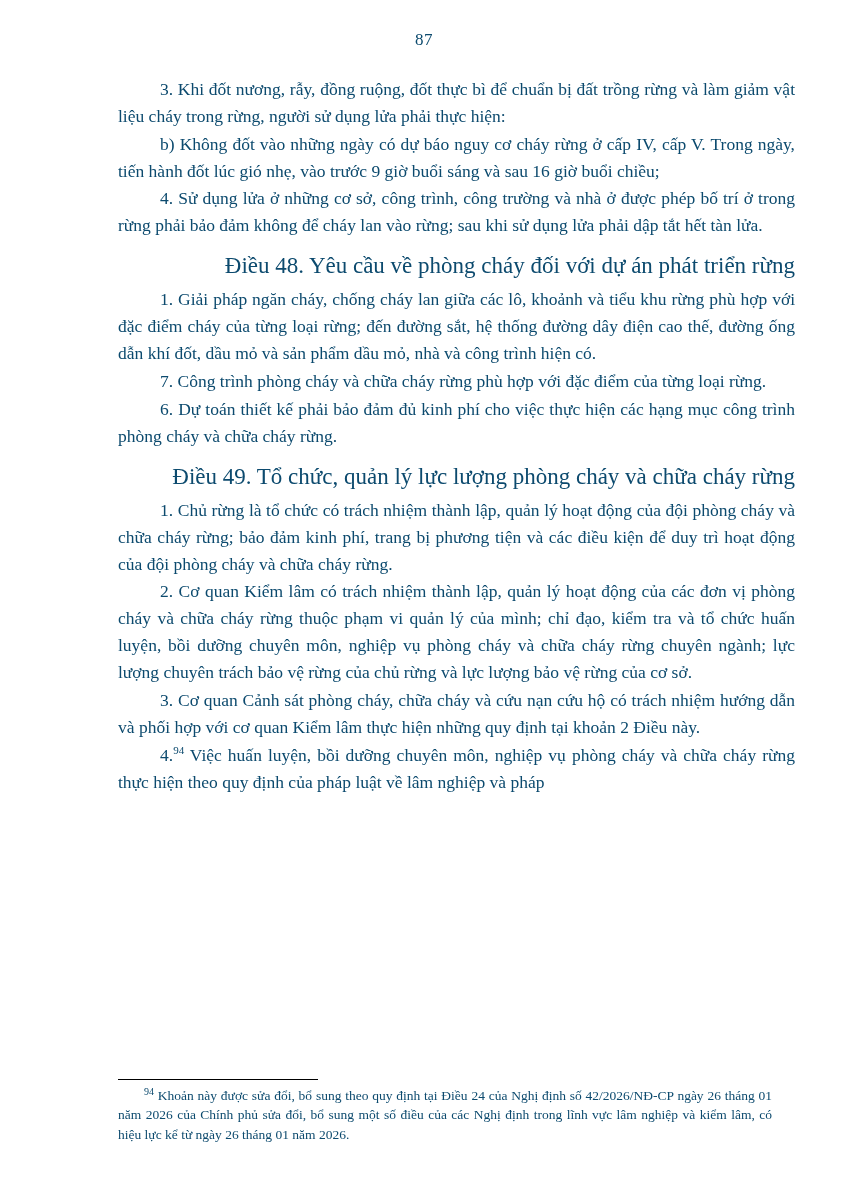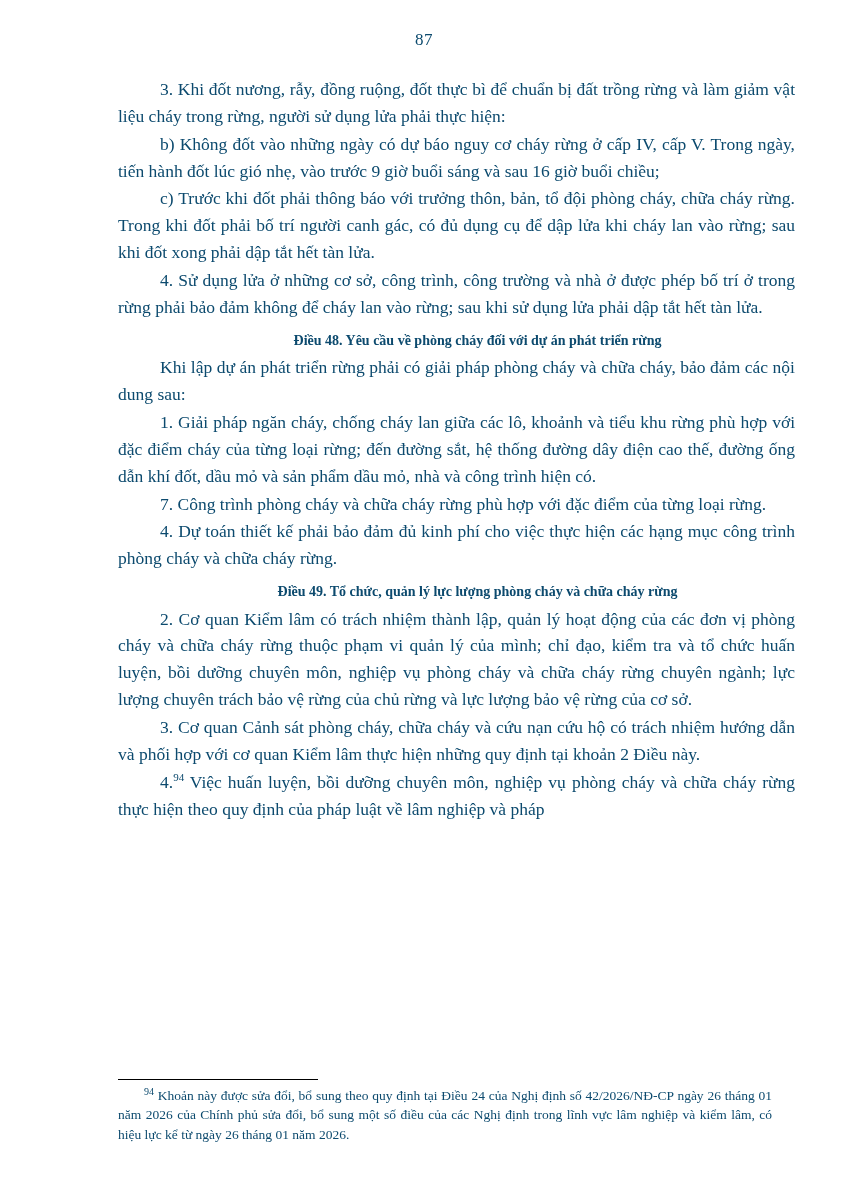--- a/index.html
+++ b/index.html
@@ -31,25 +31,25 @@
   p.para {
     margin: 0 0 1px 0;
     font-size: 17.5px;
     line-height: 1.535;
     text-align: justify;
     text-indent: 42px;
     hyphens: none;
   }
   p.heading {
     margin: 9px 0 3px 0;
-    font-size: 14px;
+    font-size: 23px;
     line-height: 1.535;
-    font-weight: bold;
+    font-weight: normal;
     text-indent: 42px;
-    text-align: center;
+    text-align: right;
   }
   sup.fn {
     font-size: 11px;
     vertical-align: super;
     line-height: 0;
   }
   .footnote-area {
     position: absolute;
     left: 118px;
     right: 76px;
@@ -78,32 +78,31 @@
 <body>
 
 <div class="page">
 
   <div class="page-number">87</div>
 
   <div class="content">
 
     <p class="para">3. Khi đốt nương, rẫy, đồng ruộng, đốt thực bì để chuẩn bị đất trồng rừng và làm giảm vật liệu cháy trong rừng, người sử dụng lửa phải thực hiện:</p>
     <p class="para">b) Không đốt vào những ngày có dự báo nguy cơ cháy rừng ở cấp IV, cấp V. Trong ngày, tiến hành đốt lúc gió nhẹ, vào trước 9 giờ buổi sáng và sau 16 giờ buổi chiều;</p>
-    <p class="para">c) Trước khi đốt phải thông báo với trưởng thôn, bản, tổ đội phòng cháy, chữa cháy rừng. Trong khi đốt phải bố trí người canh gác, có đủ dụng cụ để dập lửa khi cháy lan vào rừng; sau khi đốt xong phải dập tắt hết tàn lửa.</p>
     <p class="para">4. Sử dụng lửa ở những cơ sở, công trình, công trường và nhà ở được phép bố trí ở trong rừng phải bảo đảm không để cháy lan vào rừng; sau khi sử dụng lửa phải dập tắt hết tàn lửa.</p>
 
     <p class="heading">Điều 48. Yêu cầu về phòng cháy đối với dự án phát triển rừng</p>
 
-    <p class="para">Khi lập dự án phát triển rừng phải có giải pháp phòng cháy và chữa cháy, bảo đảm các nội dung sau:</p>
     <p class="para">1. Giải pháp ngăn cháy, chống cháy lan giữa các lô, khoảnh và tiểu khu rừng phù hợp với đặc điểm cháy của từng loại rừng; đến đường sắt, hệ thống đường dây điện cao thế, đường ống dẫn khí đốt, dầu mỏ và sản phẩm dầu mỏ, nhà và công trình hiện có.</p>
     <p class="para">7. Công trình phòng cháy và chữa cháy rừng phù hợp với đặc điểm của từng loại rừng.</p>
-    <p class="para">4. Dự toán thiết kế phải bảo đảm đủ kinh phí cho việc thực hiện các hạng mục công trình phòng cháy và chữa cháy rừng.</p>
+    <p class="para">6. Dự toán thiết kế phải bảo đảm đủ kinh phí cho việc thực hiện các hạng mục công trình phòng cháy và chữa cháy rừng.</p>
 
     <p class="heading">Điều 49. Tổ chức, quản lý lực lượng phòng cháy và chữa cháy rừng</p>
 
+    <p class="para">1. Chủ rừng là tổ chức có trách nhiệm thành lập, quản lý hoạt động của đội phòng cháy và chữa cháy rừng; bảo đảm kinh phí, trang bị phương tiện và các điều kiện để duy trì hoạt động của đội phòng cháy và chữa cháy rừng.</p>
     <p class="para">2. Cơ quan Kiểm lâm có trách nhiệm thành lập, quản lý hoạt động của các đơn vị phòng cháy và chữa cháy rừng thuộc phạm vi quản lý của mình; chỉ đạo, kiểm tra và tổ chức huấn luyện, bồi dưỡng chuyên môn, nghiệp vụ phòng cháy và chữa cháy rừng chuyên ngành; lực lượng chuyên trách bảo vệ rừng của chủ rừng và lực lượng bảo vệ rừng của cơ sở.</p>
     <p class="para">3. Cơ quan Cảnh sát phòng cháy, chữa cháy và cứu nạn cứu hộ có trách nhiệm hướng dẫn và phối hợp với cơ quan Kiểm lâm thực hiện những quy định tại khoản 2 Điều này.</p>
 
     <p class="para"><span>4.</span><sup class="fn">94</sup><span> Việc huấn luyện, bồi dưỡng chuyên môn, nghiệp vụ phòng cháy và chữa cháy rừng thực hiện theo quy định của pháp luật về lâm nghiệp và pháp</span></p>
 
   </div>
 
   <div class="footnote-area">
     <div class="footnote-rule"></div>
     <p class="footnote"><span class="fn-marker">94</span><span> Khoản này được sửa đổi, bổ sung theo quy định tại Điều 24 của Nghị định số 42/2026/NĐ-CP ngày 26 tháng 01 năm 2026 của Chính phủ sửa đổi, bổ sung một số điều của các Nghị định trong lĩnh vực lâm nghiệp và kiểm lâm, có hiệu lực kể từ ngày 26 tháng 01 năm 2026.</span></p>

